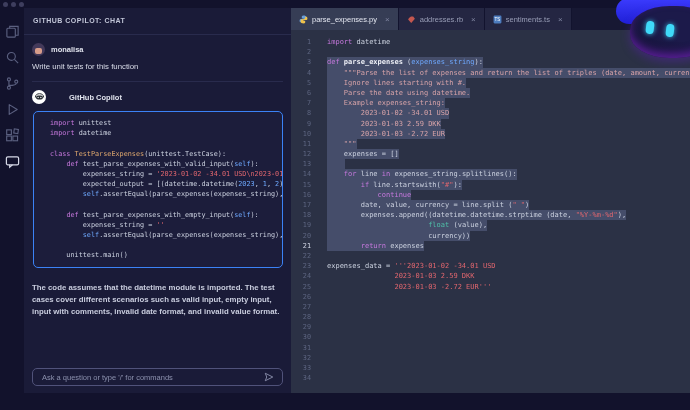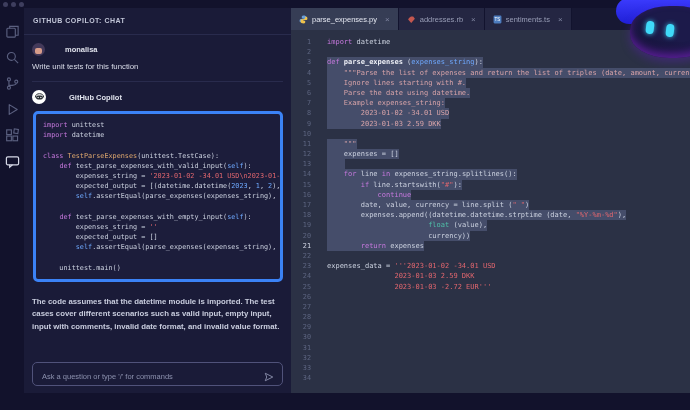--- a/index.html
+++ b/index.html
@@ -10,36 +10,36 @@
   .win-dots{position:absolute;left:3px;top:2px;display:flex;gap:3px;}
   .win-dots i{width:5px;height:5px;border-radius:50%;background:#3e3e5e;display:block;}
   .aicon{width:24px;height:26px;display:flex;align-items:center;justify-content:center;color:#5b6080;}
   .aicon:first-of-type{margin-top:18px;}
   .aicon.active{color:#d5d8e6;}
   .aicon svg{width:15px;height:15px;display:block;}
   
   .chat{position:absolute;left:24px;top:8px;width:267px;height:385px;background:#1a1b38;z-index:4;}
   .chat-header{height:26px;line-height:26px;padding-left:9px;font-size:7px;font-weight:700;
        letter-spacing:.5px;color:#c2c6d8;border-bottom:1px solid #292b4d;}
-  .user-row{display:flex;align-items:center;gap:20px;margin:8px 8px 0 8px;}
+  .user-row{display:flex;align-items:center;gap:6px;margin:8px 8px 0 8px;}
   .avatar-user{width:13px;height:13px;border-radius:50%;background:#43395a;position:relative;overflow:hidden;flex:none;}
   .avatar-user b{position:absolute;left:3px;top:5px;width:7px;height:6px;border-radius:2px;background:#d79c8a;}
   .uname{font-size:7.5px;font-weight:700;color:#e0e3ed;}
   .user-msg{margin:6px 8px 0 8px;padding-bottom:10px;font-size:7.8px;color:#d9dce8;border-bottom:1px solid #292b4d;}
   .asst-row{display:flex;align-items:center;gap:23px;margin:8px 8px 0 8px;}
   .avatar-bot{width:14px;height:14px;border-radius:50%;background:#ffffff;flex:none;
        display:flex;align-items:center;justify-content:center;}
   .avatar-bot svg{width:11px;height:11px;}
-  .codeblock{margin:7px 8px 0 9px;border:3px solid #3b82f6;border-radius:5px;background:#1c1d3b;
-       padding:6px 0 6px 7px;overflow:hidden;
+  .codeblock{margin:7px 8px 0 9px;border:1px solid #3b82f6;border-radius:5px;background:#1c1d3b;
+       padding:6px 0 6px 16px;overflow:hidden;
        font-family:"DejaVu Sans Mono",monospace;font-size:6.8px;line-height:10.2px;}
   .ccl{white-space:pre;height:10.2px;overflow:hidden;}
   .explain{margin:14px 8px 0 8px;font-size:7.8px;line-height:12.4px;color:#c9cdde;font-weight:bold;}
-  .chat-input-wrap{position:absolute;left:8px;right:8px;bottom:7px;height:24px;border:1px solid #50527a;
-       border-radius:5px;display:flex;align-items:flex-start;padding:8px 7px;box-sizing:border-box;}
+  .chat-input-wrap{position:absolute;left:8px;right:8px;bottom:7px;height:18px;border:1px solid #50527a;
+       border-radius:5px;display:flex;align-items:center;padding:0 7px;box-sizing:border-box;}
   .chat-input{flex:1;background:transparent;border:none;outline:none;font-size:7.5px;
        color:#d0d3e2;font-family:"Liberation Sans",sans-serif;}
   .chat-input::placeholder{color:#8b90ad;}
   .send{width:12px;height:12px;color:#8b90ad;flex:none;}
   .send svg{width:12px;height:12px;display:block;}
   
   .editor{position:absolute;left:291px;top:8px;right:0;height:385px;background:#2b3145;z-index:3;}
   .tabbar{height:22px;background:#171833;display:flex;align-items:stretch;}
   .tab{display:flex;align-items:center;gap:4px;padding:0 8px;font-size:7.5px;background:#242642;
        color:#989db6;border-right:1px solid #12132e;cursor:default;}
@@ -152,21 +152,20 @@
       <div class="ccl"><span class="k">import</span><span class="t"> datetime</span></div>
       <div class="ccl">&nbsp;</div>
       <div class="ccl"><span class="k">class </span><span class="cls">TestParseExpenses</span><span class="t">(unittest.TestCase):</span></div>
       <div class="ccl"><span class="t">    </span><span class="k">def</span><span class="t"> test_parse_expenses_with_valid_input(</span><span class="slf">self</span><span class="t">):</span></div>
       <div class="ccl"><span class="t">        expenses_string = </span><span class="s">'2023-01-02 -34.01 USD\n2023-01-03 2.59 DKK'</span></div>
       <div class="ccl"><span class="t">        expected_output = [(datetime.datetime(</span><span class="n">2023</span><span class="t">, </span><span class="n">1</span><span class="t">, </span><span class="n">2</span><span class="t">), </span></div>
       <div class="ccl"><span class="t">        </span><span class="slf">self</span><span class="t">.assertEqual(parse_expenses(expenses_string),</span></div>
       <div class="ccl">&nbsp;</div>
       <div class="ccl"><span class="t">    </span><span class="k">def</span><span class="t"> test_parse_expenses_with_empty_input(</span><span class="slf">self</span><span class="t">):</span></div>
       <div class="ccl"><span class="t">        expenses_string = </span><span class="s">''</span></div>
-      <div class="ccl"><span class="t">        expected_output = []</span></div>
       <div class="ccl"><span class="t">        </span><span class="slf">self</span><span class="t">.assertEqual(parse_expenses(expenses_string),</span></div>
       <div class="ccl">&nbsp;</div>
       <div class="ccl"><span class="t">    unittest.main()</span></div>
     </div>
 
   <div class="explain">The code assumes that the datetime module is imported. The test cases cover different scenarios such as valid input, empty input, input with comments, invalid date format, and invalid value format.</div>
 
   <div class="chat-input-wrap">
     <input class="chat-input" placeholder="Ask a question or type '/' for commands" style="">
     <span class="send">
@@ -212,21 +211,21 @@
   <div class="codearea" id="codearea">
       <div class="cl"><span class="ln">1</span><span class="ctext"><span class="k">import</span><span class="t"> datetime</span></span></div>
       <div class="cl"><span class="ln">2</span><span class="ctext"></span></div>
       <div class="cl"><span class="ln">3</span><span class="ctext selbg"><span class="k">def </span><span class="fn">parse_expenses</span><span class="t"> (</span><span class="prm">expenses_string</span><span class="t">):</span></span></div>
       <div class="cl"><span class="ln">4</span><span class="ctext selbg"><span class="doc">    """Parse the list of expenses and return the list of triples (date, amount, currency</span></span></div>
       <div class="cl"><span class="ln">5</span><span class="ctext selbg"><span class="doc">    Ignore lines starting with #.</span></span></div>
       <div class="cl"><span class="ln">6</span><span class="ctext selbg"><span class="doc">    Parse the date using datetime.</span></span></div>
       <div class="cl"><span class="ln">7</span><span class="ctext selbg"><span class="doc">    Example expenses_string:</span></span></div>
       <div class="cl"><span class="ln">8</span><span class="ctext selbg"><span class="doc">        2023-01-02 -34.01 USD</span></span></div>
       <div class="cl"><span class="ln">9</span><span class="ctext selbg"><span class="doc">        2023-01-03 2.59 DKK</span></span></div>
-      <div class="cl"><span class="ln">10</span></div>
+      <div class="cl"><span class="ln">10</span><span class="ctext selbg"><span class="doc">        2023-01-03 -2.72 EUR</span></span></div>
       <div class="cl"><span class="ln">11</span><span class="ctext selbg"><span class="doc">    """</span></span></div>
       <div class="cl"><span class="ln">12</span><span class="ctext selbg"><span class="t">    expenses = []</span></span></div>
       <div class="cl"><span class="ln">13</span><span class="ctext"><span class="selpad"></span></span></div>
       <div class="cl"><span class="ln">14</span><span class="ctext selbg"><span class="t">    </span><span class="k">for</span><span class="t"> line </span><span class="k">in</span><span class="t"> expenses_string.splitlines():</span></span></div>
       <div class="cl"><span class="ln">15</span><span class="ctext selbg"><span class="t">        </span><span class="k">if</span><span class="t"> line.startswith(</span><span class="s">"#"</span><span class="t">):</span></span></div>
       <div class="cl"><span class="ln">16</span><span class="ctext selbg"><span class="t">            </span><span class="k">continue</span></span></div>
       <div class="cl"><span class="ln">17</span><span class="ctext selbg"><span class="t">        date, value, currency = line.split (</span><span class="s">" "</span><span class="t">)</span></span></div>
       <div class="cl"><span class="ln">18</span><span class="ctext selbg"><span class="t">        expenses.append((datetime.datetime.strptime (date, </span><span class="s">"%Y-%m-%d"</span><span class="t">),</span></span></div>
       <div class="cl"><span class="ln">19</span><span class="ctext selbg"><span class="t">                        </span><span class="teal">float</span><span class="t"> (value),</span></span></div>
       <div class="cl"><span class="ln">20</span><span class="ctext selbg"><span class="t">                        currency))</span></span></div>

